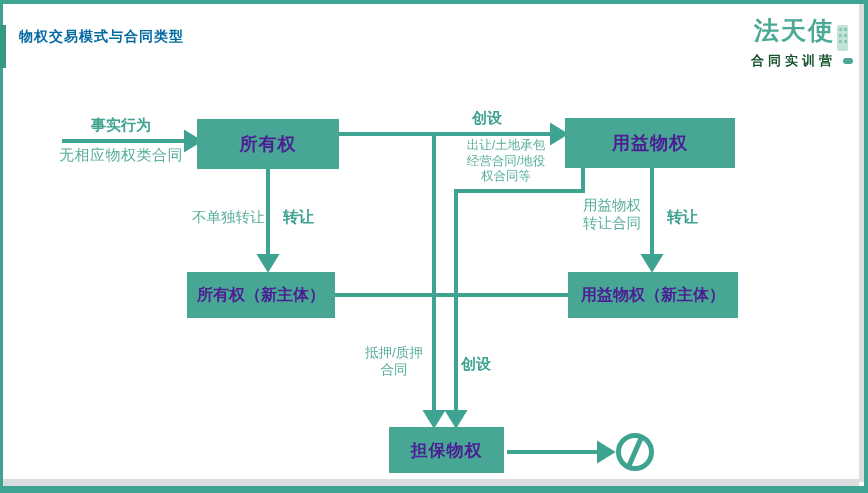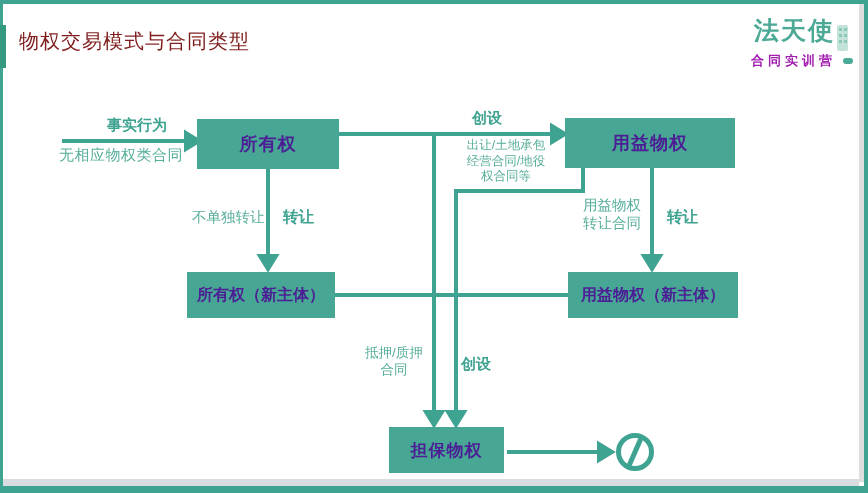--- a/index.html
+++ b/index.html
@@ -11,60 +11,60 @@
   .frame{position:absolute;background:#3EA391;}
   .frame-top{left:0;top:0;width:868px;height:4px;}
   .frame-left{left:0;top:0;width:3px;height:493px;}
   .frame-right{right:0;top:0;width:4px;height:493px;}
   .frame-right-shadow{position:absolute;right:4px;top:4px;width:5px;height:478px;background:#dedede;}
   .frame-bottom-shadow{position:absolute;left:3px;bottom:7px;width:856px;height:7px;background:#d9dde0;}
   .frame-bottom{left:0;bottom:0;width:868px;height:7px;}
   
   .title-accent{position:absolute;left:0;top:25px;width:6px;height:43px;background:#35997F;}
   .page-title{
-    position:absolute;left:19px;top:28px;font-size:20px;font-weight:normal;
-    color:#7f1d1d;letter-spacing:1px;
+    position:absolute;left:19px;top:28px;font-size:14px;font-weight:bold;
+    color:#0369a1;letter-spacing:1px;
   }
   .brand-name{
     position:absolute;left:751px;top:14px;width:84px;text-align:right;
     font-family:Liberation Sans, sans-serif;font-weight:bold;font-size:25px;
     color:#4BA995;letter-spacing:2px;
   }
   .brand-seal{
     position:absolute;left:837px;top:25px;width:11px;height:26px;border-radius:2px;
     background:
       linear-gradient(#8CC8B8 0 0) 2px 3px/3px 3px no-repeat,
       linear-gradient(#8CC8B8 0 0) 7px 3px/3px 3px no-repeat,
       linear-gradient(#8CC8B8 0 0) 2px 9px/3px 3px no-repeat,
       linear-gradient(#8CC8B8 0 0) 7px 9px/3px 3px no-repeat,
       linear-gradient(#8CC8B8 0 0) 2px 15px/3px 3px no-repeat,
       linear-gradient(#8CC8B8 0 0) 7px 15px/3px 3px no-repeat,
       #C3E2D9;
   }
   .brand-subtitle{
     position:absolute;left:751px;top:52px;width:88px;text-align:left;
     font-family:Liberation Sans, sans-serif;font-weight:bold;font-size:13px;
-    color:#a21caf;letter-spacing:4px;
+    color:#14532d;letter-spacing:4px;
   }
   .brand-dash{position:absolute;left:843px;top:58px;width:10px;height:6px;border-radius:3px;background:#4BA995;}
   
   .connectors{position:absolute;left:0;top:0;}
   .node{
     position:absolute;background:#47A794;color:#4c1d95;font-weight:bold;
     display:flex;align-items:center;justify-content:center;text-align:center;
   }
   .node-ownership{left:197px;top:119px;width:142px;height:50px;font-size:18px;letter-spacing:1px;}
   .node-usufruct{left:565px;top:118px;width:170px;height:50px;font-size:18px;letter-spacing:1px;}
   .node-ownership-new{left:187px;top:272px;width:148px;height:46px;font-size:16px;}
   .node-usufruct-new{left:568px;top:272px;width:170px;height:46px;font-size:16px;}
   .node-security{left:389px;top:427px;width:115px;height:46px;font-size:17px;letter-spacing:1px;}
   .lbl{position:absolute;color:#57AE9B;font-size:14px;white-space:nowrap;}
   .lbl.bold{color:#3EA290;font-weight:bold;}
   .lbl.ml{white-space:pre-line;text-align:center;}
-  .lbl-fact-act{left:91px;top:116px;width:76px;text-align:right;font-size:15px;}
+  .lbl-fact-act{left:91px;top:116px;width:76px;text-align:left;font-size:15px;}
   .lbl-no-contract{left:59px;top:146px;font-size:15px;letter-spacing:0.5px;}
   .lbl-create-top{left:472px;top:109px;font-size:15px;}
   .lbl-grant-contracts{left:444px;top:138px;width:124px;font-size:12.5px;line-height:15.5px;}
   .lbl-sale-contract{left:192px;top:208px;font-size:14.5px;}
   .lbl-transfer-own{left:283px;top:207px;font-size:15.5px;}
   .lbl-usufruct-contract{left:574px;top:197px;width:76px;font-size:14.5px;line-height:17.5px;}
   .lbl-transfer-usu{left:667px;top:207px;font-size:15.5px;}
   .lbl-mortgage{left:354px;top:344px;width:80px;font-size:13.5px;line-height:17px;}
   .lbl-create-bottom{left:461px;top:355px;font-size:15px;}
   .lbl-no-transfer{left:511px;top:428px;font-size:16.5px;letter-spacing:0.5px;}

